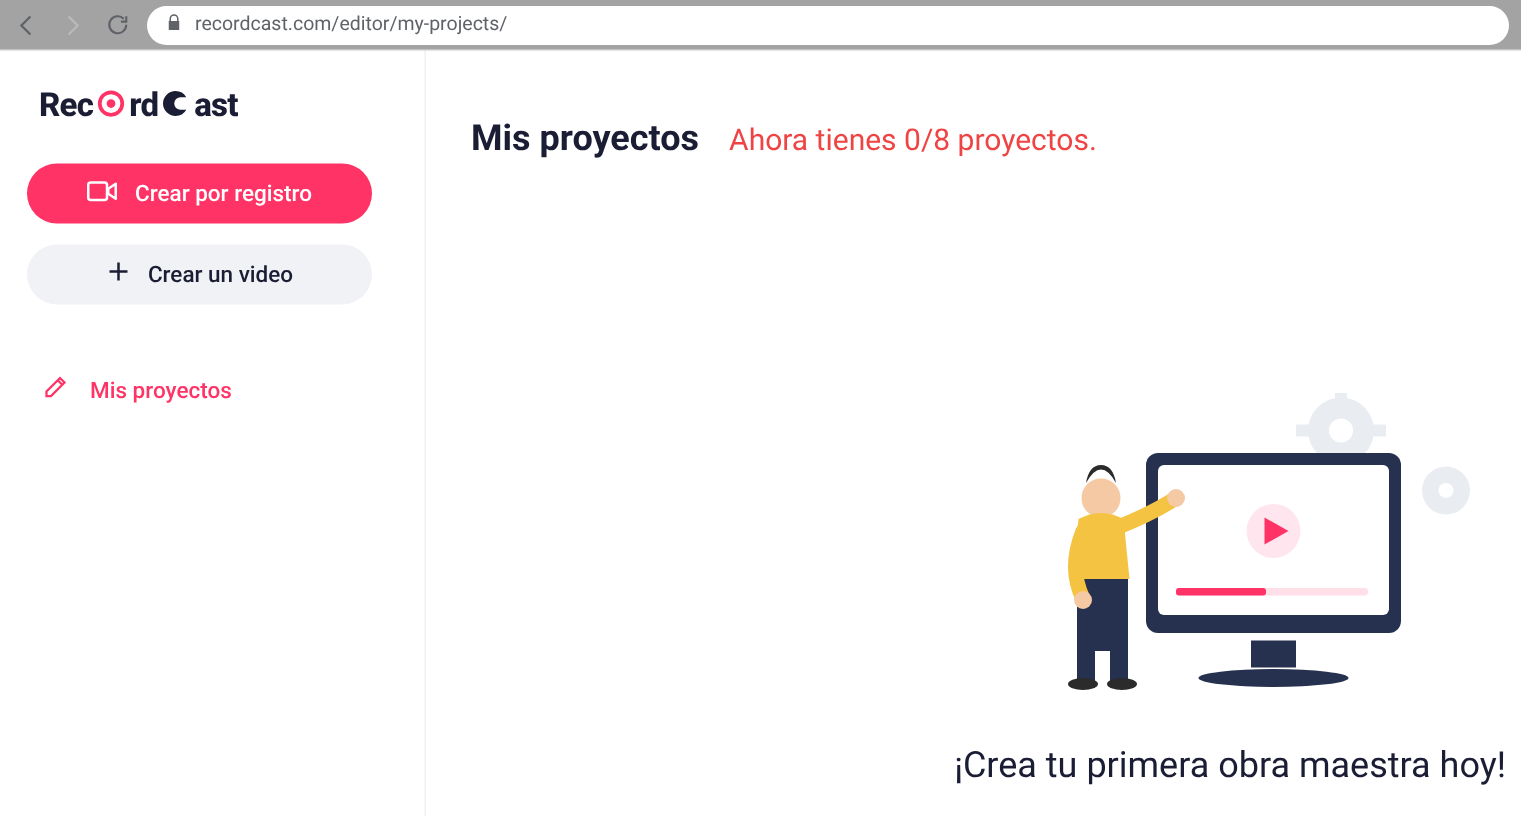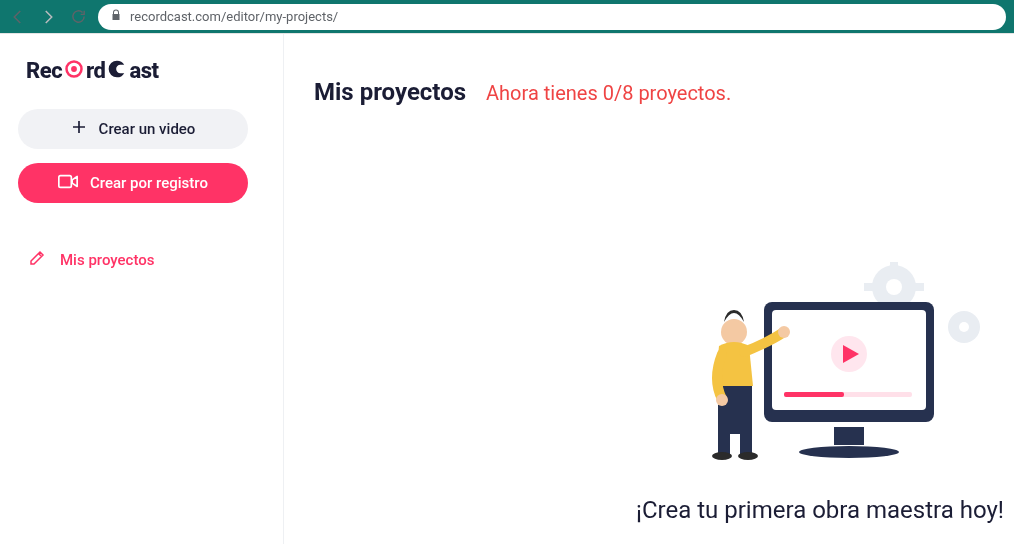--- a/index.html
+++ b/index.html
@@ -1,18 +1,18 @@
 <!DOCTYPE html>
 <html><head>
   <meta charset="utf-8">
   <style>
     * { margin:0; padding:0; box-sizing:border-box; font-family: -apple-system, BlinkMacSystemFont, "Segoe UI", Roboto, Arial, sans-serif; }
     body { width:1014px; height:544px; overflow:hidden; background:#fff; }
     .browser-bar {
-      height:34px; background:#0f766e; display:flex; align-items:center;
+      height:34px; background:#a3a3a3; display:flex; align-items:center;
       padding:0 8px; gap:10px; border-bottom:1px solid #e4e4e4;
     }
     .nav-arrow, .reload { color:#5f6368; display:flex; align-items:center; justify-content:center; width:20px; height:20px; }
     .nav-arrow.disabled { color:#b8bbbe; }
     .addr {
       flex:1; background:#fff; border-radius:14px; height:26px;
       display:flex; align-items:center; padding:0 12px; color:#5f6368; font-size:13px;
       gap:8px;
     }
     .lock { color:#5f6368; }
@@ -82,37 +82,37 @@
       </span>
       <span class="logo-text">rd</span>
       <span>
         <svg width="20" height="20" viewBox="0 0 24 24">
             <path fill="#1b1d35" d="M12 2a10 10 0 1 0 0 20 10 10 0 0 0 8.66-5H16a5 5 0 1 1 0-10h4.66A10 10 0 0 0 12 2z"></path>
           </svg>
       </span>
       <span class="logo-text">ast</span>
     </div>
 
-    <button class="btn btn-secondary">
-      <span>
-        <svg width="16" height="16" viewBox="0 0 24 24">
-            <path stroke="#1b1d35" stroke-width="2.5" d="M12 3v18M3 12h18"></path>
-          </svg>
-      </span>
-      <span>Crear un video</span>
-    </button>
-
     <button class="btn btn-primary">
       <span>
         <svg width="20" height="15" viewBox="0 0 24 18">
             <rect x="1" y="2" width="15" height="14" rx="2" fill="none" stroke="#fff" stroke-width="2"></rect>
             <path d="M17 7l6-4v12l-6-4z" fill="none" stroke="#fff" stroke-width="2" stroke-linejoin="round"></path>
           </svg>
       </span>
       <span>Crear por registro</span>
+    </button>
+
+    <button class="btn btn-secondary">
+      <span>
+        <svg width="16" height="16" viewBox="0 0 24 24">
+            <path stroke="#1b1d35" stroke-width="2.5" d="M12 3v18M3 12h18"></path>
+          </svg>
+      </span>
+      <span>Crear un video</span>
     </button>
 
     <nav class="nav">
       <div class="nav-item">
         <span>
           <svg width="18" height="18" viewBox="0 0 24 24">
               <path fill="none" stroke="#ff3366" stroke-width="2" d="M4 20h4L20 8l-4-4L4 16v4zM14 6l4 4"></path>
             </svg>
         </span>
         <span>Mis proyectos</span>

